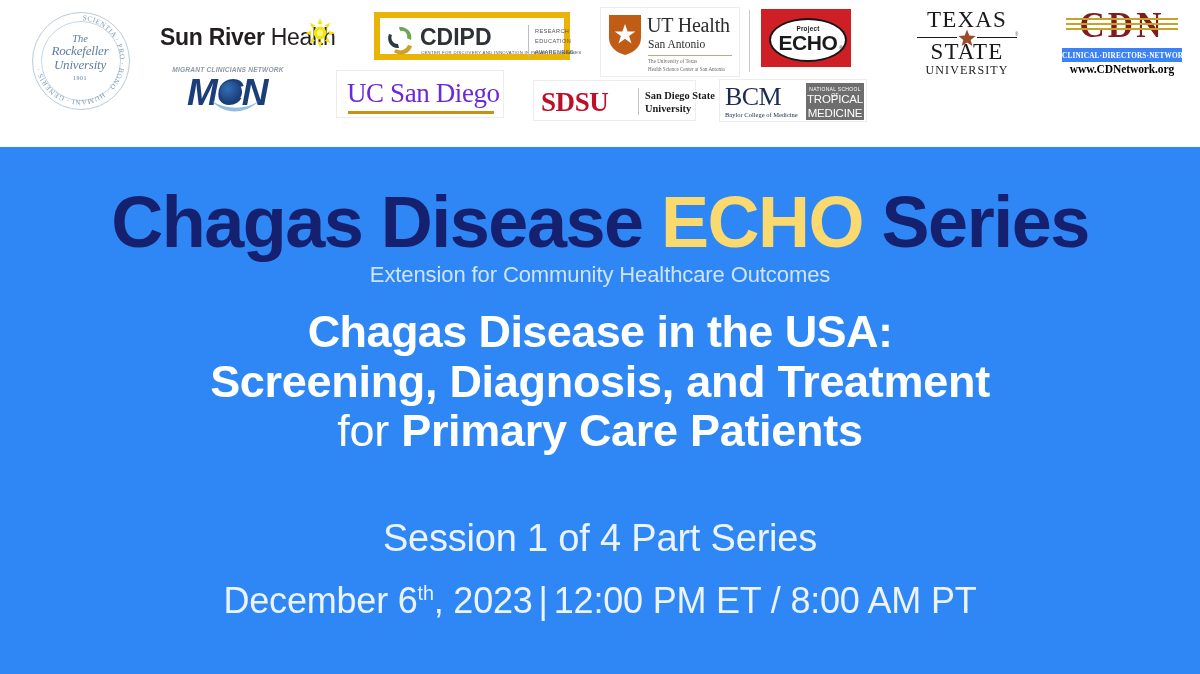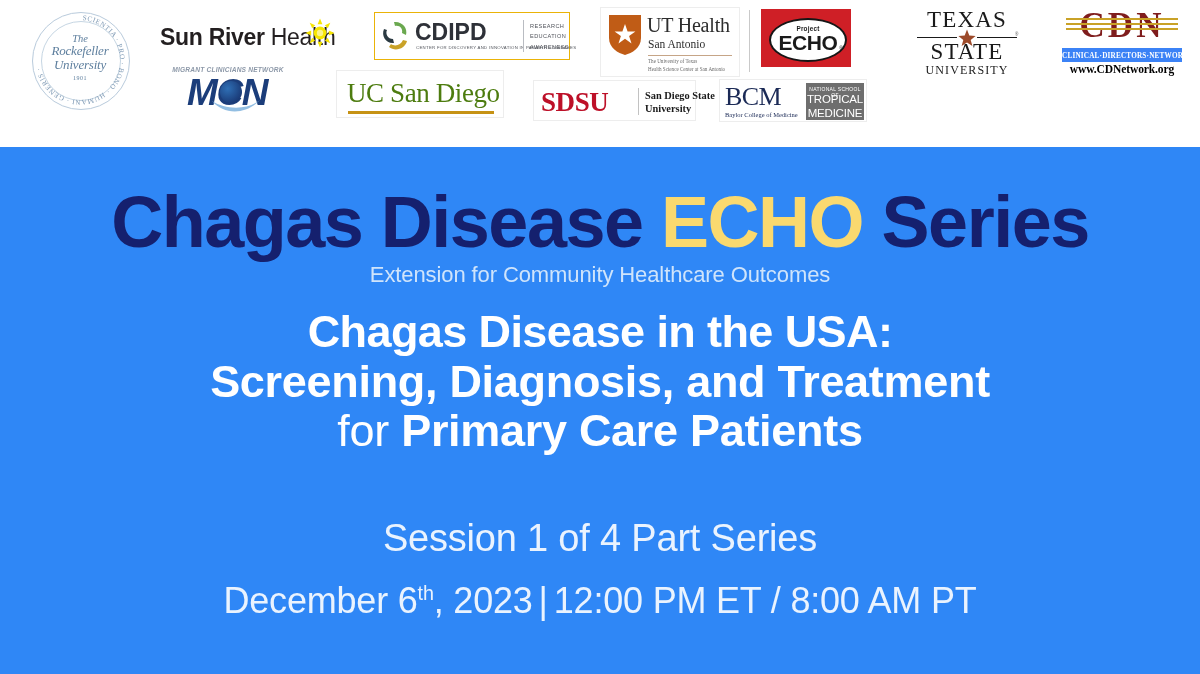--- a/index.html
+++ b/index.html
@@ -138,21 +138,21 @@
   .mcn-swoosh {
     position: absolute;
     left: 44px; top: 32px;
     width: 48px; height: 18px;
   }
 
   
   .cdipd {
     left: 374px; top: 12px;
     width: 196px; height: 48px;
-    border: 1px solid #eab308;
+    border: 6px solid #eab308;
   }
   .cdipd-mark {
     position: absolute;
     left: 5px; top: 7px;
     width: 34px; height: 32px;
   }
   .cdipd-word {
     position: absolute;
     left: 40px; top: 8px;
     font-size: 23px;
@@ -188,21 +188,21 @@
   .ucsd {
     left: 336px; top: 70px;
     width: 168px; height: 48px;
     border: 1px solid #ededed;
   }
   .ucsd-text {
     position: absolute;
     left: 10px; top: 7px;
     font-family: "Liberation Serif", serif;
     font-size: 27px;
-    color: #4d7c0f;
+    color: #6d28d9;
     letter-spacing: -0.4px;
     white-space: nowrap;
   }
   .ucsd-rule {
     position: absolute;
     left: 11px; top: 40px;
     width: 146px; height: 2.5px;
     background: #c69214;
   }
 

